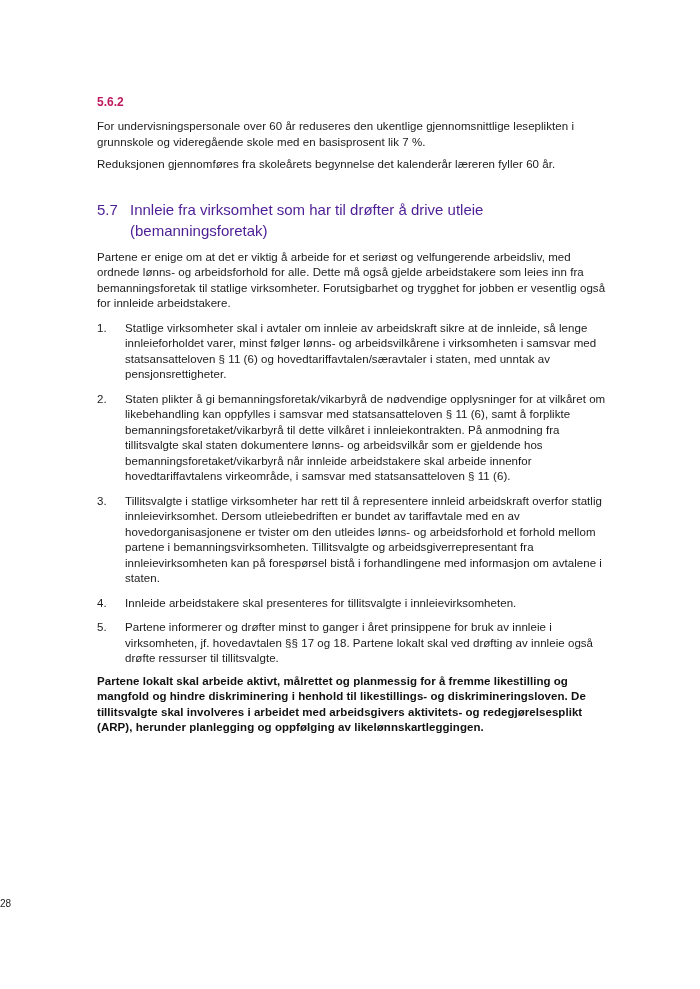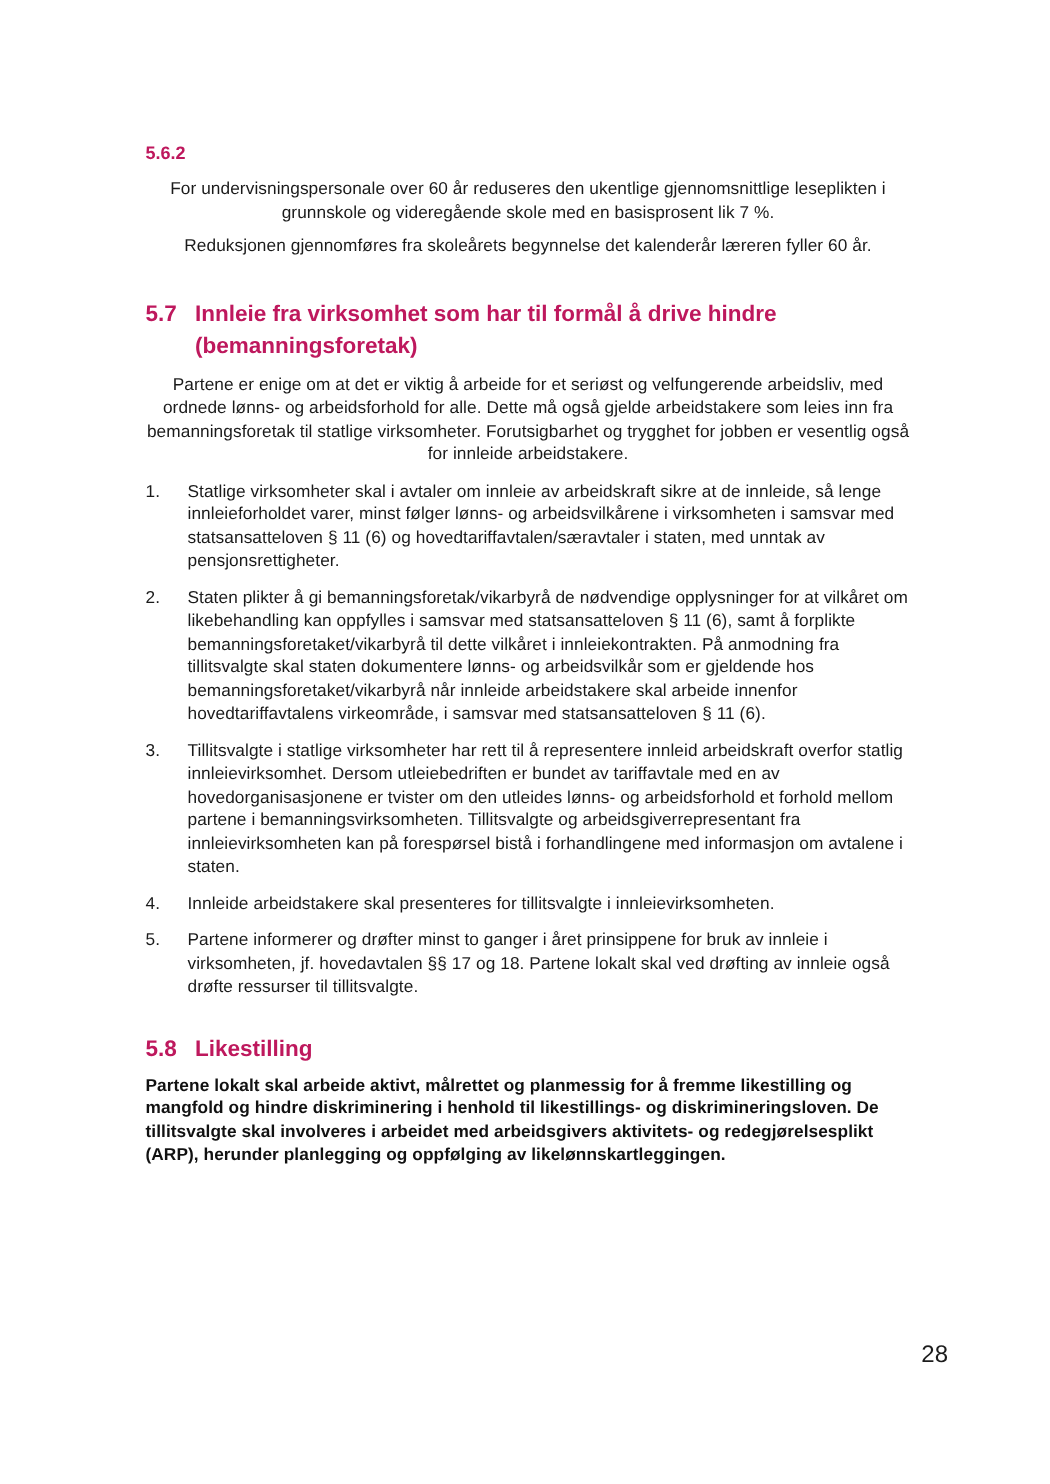--- a/index.html
+++ b/index.html
@@ -25,21 +25,20 @@
     color: #1c1c1c;
   }
   .content {
     width: 510px;
   }
   p.body-par {
     margin: 7px 0 0 0;
     font-size: 11.5px;
     line-height: 15.5px;
     letter-spacing: 0.05px;
-    text-align: center;
   }
   p.body-par.first-after-heading {
     margin-top: 9px;
   }
   h3.sub-heading {
     display: flex;
     margin: 30px 0 0 0;
     font-size: 12px;
     line-height: 16px;
     font-weight: bold;
@@ -47,22 +46,22 @@
   }
   h3.sub-heading .num {
     flex: 0 0 auto;
     margin-right: 13px;
   }
   h2.main-heading {
     display: flex;
     margin: 26px 0 0 0;
     font-size: 15px;
     line-height: 21px;
-    font-weight: bold;
-    color: #be185d;
+    font-weight: normal;
+    color: #4c1d95;
   }
   h2.main-heading .num {
     flex: 0 0 33px;
   }
   h2.main-heading .titles {
     flex: 1 1 auto;
   }
   h2.sec58 {
     margin-top: 22px;
   }
@@ -88,22 +87,22 @@
     line-height: 15.5px;
     font-weight: bold;
     color: #111111;
     letter-spacing: 0.05px;
   }
   .footer {
     position: absolute;
     left: 0;
     top: 896px;
     width: 632px;
-    text-align: right;
-    font-size: 16px;
+    text-align: left;
+    font-size: 10px;
     line-height: 15px;
     color: #1c1c1c;
   }
 </style>
 </head>
 <body>
 
 <div class="page">
 
 
@@ -111,21 +110,21 @@
 
     <h3 class="sub-heading">
       <span class="num">5.6.2</span>
     </h3>
     <p class="body-par first-after-heading">For undervisningspersonale over 60 år reduseres den ukentlige gjennomsnittlige leseplikten i grunnskole og videregående skole med en basisprosent lik 7 %.</p>
     <p class="body-par">Reduksjonen gjennomføres fra skoleårets begynnelse det kalenderår læreren fyller 60 år.</p>
 
     <h2 class="main-heading">
       <span class="num">5.7</span>
       <span class="titles">
-        <span style="display:block">Innleie fra virksomhet som har til formål å drive hindre</span>
+        <span style="display:block">Innleie fra virksomhet som har til drøfter å drive utleie</span>
         <span style="display:block">(bemanningsforetak)</span>
       </span>
     </h2>
     <p class="body-par first-after-heading">Partene er enige om at det er viktig å arbeide for et seriøst og velfungerende arbeidsliv, med ordnede lønns- og arbeidsforhold for alle. Dette må også gjelde arbeidstakere som leies inn fra bemanningsforetak til statlige virksomheter. Forutsigbarhet og trygghet for jobben er vesentlig også for innleide arbeidstakere.</p>
 
     <div class="num-list">
       <div class="num-item">
         <span class="li-num">1.</span>
         <span class="li-text">Statlige virksomheter skal i avtaler om innleie av arbeidskraft sikre at de innleide, så lenge innleieforholdet varer, minst følger lønns- og arbeidsvilkårene i virksomheten i samsvar med statsansatteloven § 11 (6) og hovedtariffavtalen/særavtaler i staten, med unntak av pensjonsrettigheter.</span>
       </div>
@@ -140,24 +139,20 @@
       <div class="num-item">
         <span class="li-num">4.</span>
         <span class="li-text">Innleide arbeidstakere skal presenteres for tillitsvalgte i innleievirksomheten.</span>
       </div>
       <div class="num-item">
         <span class="li-num">5.</span>
         <span class="li-text">Partene informerer og drøfter minst to ganger i året prinsippene for bruk av innleie i virksomheten, jf. hovedavtalen §§ 17 og 18. Partene lokalt skal ved drøfting av innleie også drøfte ressurser til tillitsvalgte.</span>
       </div>
     </div>
 
-    <h2 class="main-heading sec58">
-      <span class="num">5.8</span>
-      <span class="titles">Likestilling</span>
-    </h2>
     <p class="bold-par">Partene lokalt skal arbeide aktivt, målrettet og planmessig for å fremme likestilling og mangfold og hindre diskriminering i henhold til likestillings- og diskrimineringsloven. De tillitsvalgte skal involveres i arbeidet med arbeidsgivers aktivitets- og redegjørelsesplikt (ARP), herunder planlegging og oppfølging av likelønnskartleggingen.</p>
 
   </div>
 
   <div class="footer">
     <span>28</span>
   </div>
 
 </div>
 

